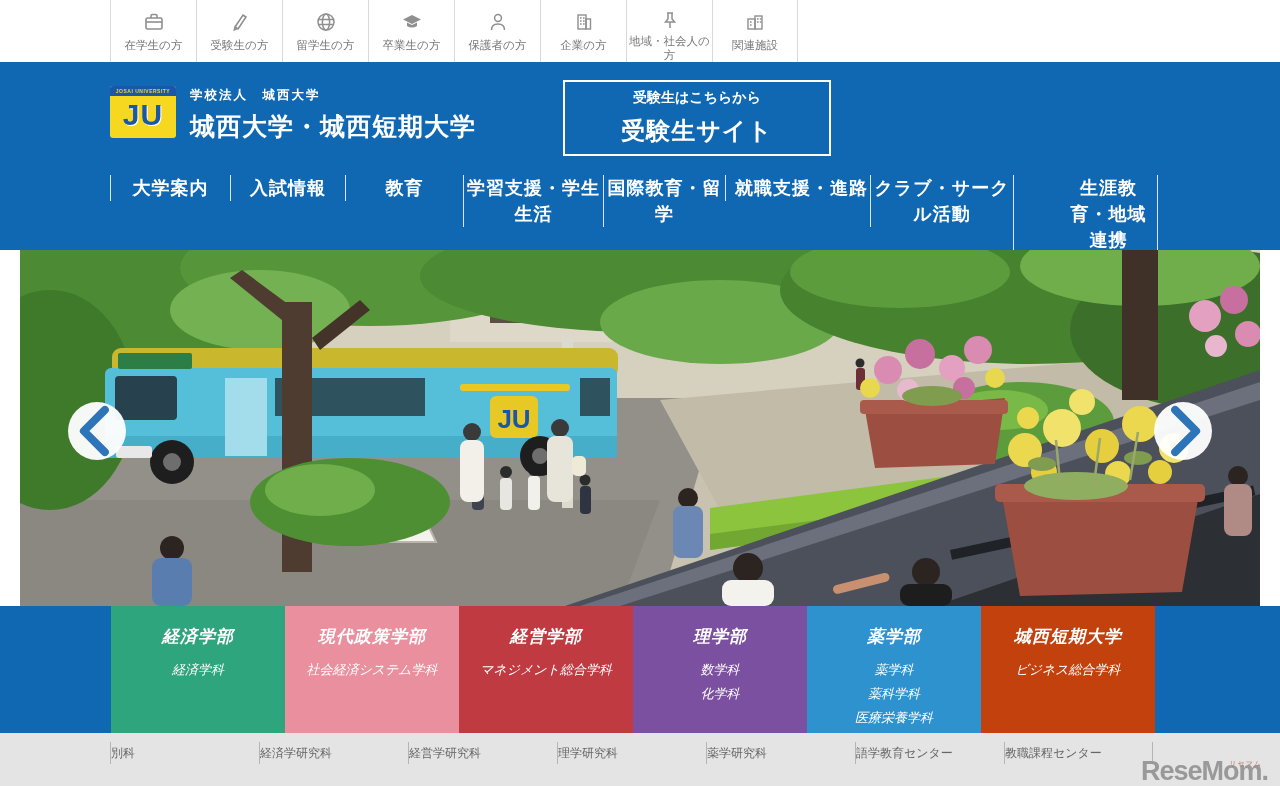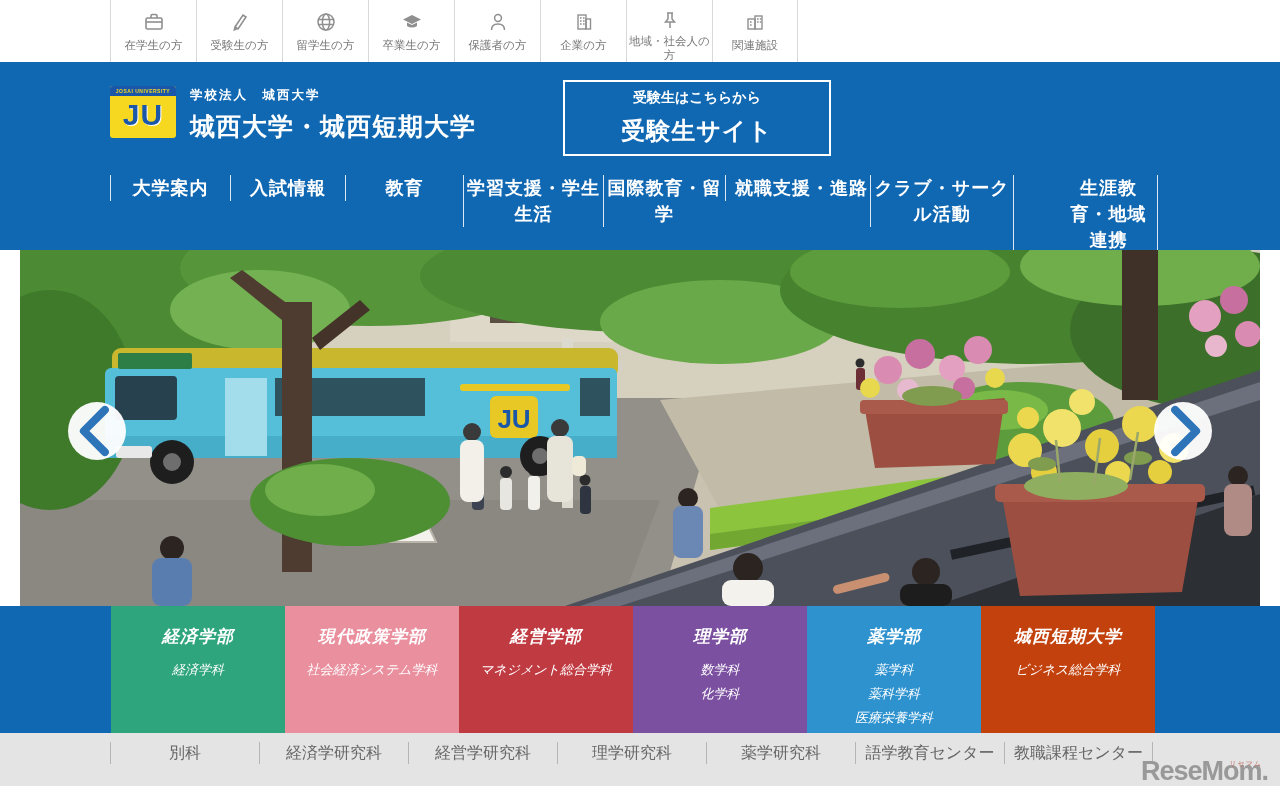--- a/index.html
+++ b/index.html
@@ -53,21 +53,21 @@
   .departments { height:127px; background:#1068b2; position:relative; }
   .dept-row { position:absolute; left:111px; top:0; display:flex; }
   .dept { width:174px; height:127px; color:#fff; text-align:center; padding-top:19px; cursor:pointer;font-style:italic; }
   .dept .dname { font-size:17px; font-weight:bold; letter-spacing:1px; }
   .dept .dsub { font-size:13px; margin-top:10px; line-height:24px; }
   .dept .dsub div { line-height:24px; }
 
   
   .footer { height:55px; background:#e4e4e4; position:relative; }
   .foot-links { position:absolute; left:110px; top:9px; display:flex; }
-  .flink { width:149px; text-align:center; font-size:16px; color:#666; line-height:22px;
+  .flink { width:149px; text-align:left; font-size:12px; color:#666; line-height:22px;
            border-left:1px solid #b5b5b5; cursor:pointer; }
   .flink:last-child { border-right:1px solid #b5b5b5; }
   .watermark { position:absolute; right:12px; bottom:2px; color:#999; font-weight:bold; font-size:27px;
                letter-spacing:-1px; line-height:30px; }
   .watermark .ruby { position:absolute; top:-7px; right:6px; font-size:7px; font-weight:normal;
                      color:#c0736b; letter-spacing:1px; }
 </style>
 </head>
 <body>
 

